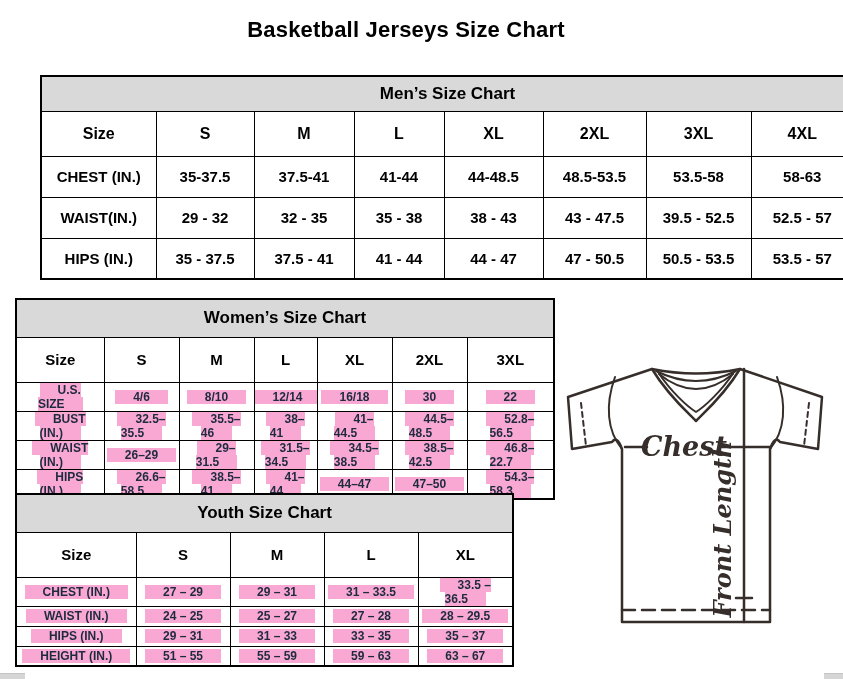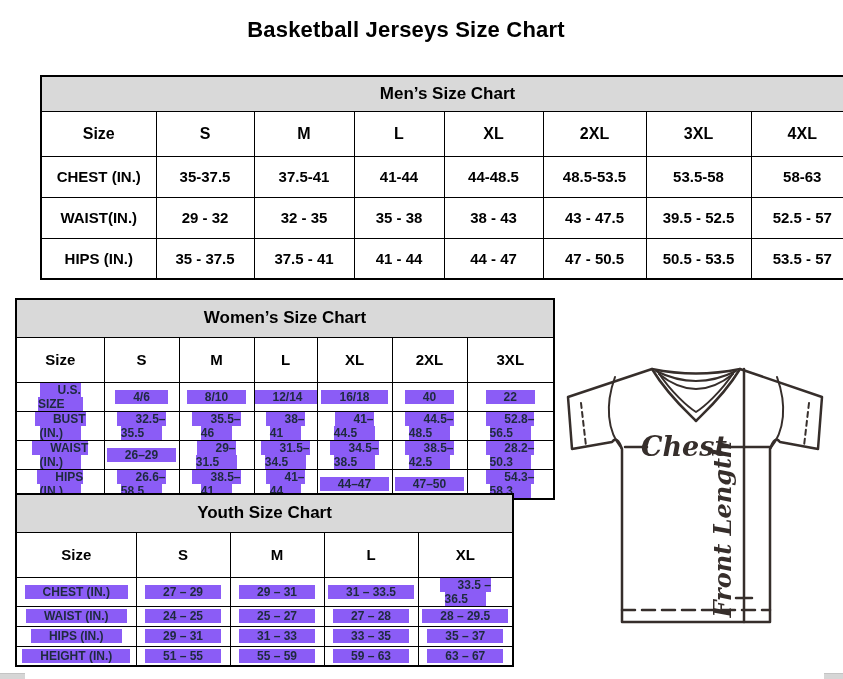--- a/index.html
+++ b/index.html
@@ -13,21 +13,21 @@
                    padding:0;font-weight:bold;overflow:hidden;}
   .band{background:#d9d9d9;font-size:17px;}
   .t-mens .band-row{height:35px;} .t-womens .band-row,.t-youth .band-row{height:38px;padding-left:24px;}
   .t-mens .size-row{height:45px;} .t-womens .size-row,.t-youth .size-row{height:45px;}
   .t-mens .size-row th{font-size:16px;}
   .t-womens .size-row th,.t-youth .size-row th{font-size:15px;}
   .t-mens .data-row{height:41px;} .t-mens .data-row th,.t-mens .data-row td{font-size:15px;}
   .t-womens .data-row,.t-youth .data-row{height:20px;}
   .t-womens .data-row th,.t-womens .data-row td,
   .t-youth .data-row th,.t-youth .data-row td{font-size:12px;color:#1e2a3e;}
-  .hl{background:#8b5cf6;padding:0 18px;}
+  .hl{background:#f9a8d4;padding:0 18px;}
   #t-mens{left:15px;top:75px;width:813px;margin-left:25px;}
   #t-womens{left:15px;top:298px;width:538px;}
   #t-youth{left:15px;top:493px;width:497px;}
   #jersey{position:absolute;left:555px;top:360px;width:280px;height:270px;}
   .sb-btn{position:absolute;height:5px;background:#d6d6d6;border-top:1px solid #c4c4c4;}
   #sb-left{left:0;bottom:0;width:25px;}
   #sb-right{right:0;bottom:0;width:19px;}
 </style>
 </head>
 <body>
@@ -116,40 +116,40 @@
           <th>XL</th>
           <th>2XL</th>
           <th>3XL</th>
         </tr>
         <tr class="data-row">
           <th><span class="hl">U.S. SIZE</span></th>
           <td><span class="hl">4/6</span></td>
           <td><span class="hl">8/10</span></td>
           <td><span class="hl">12/14</span></td>
           <td><span class="hl">16/18</span></td>
-          <td><span class="hl">40</span></td>
+          <td><span class="hl">30</span></td>
           <td><span class="hl">22</span></td>
         </tr>
         <tr class="data-row">
           <th><span class="hl">BUST (IN.)</span></th>
           <td><span class="hl">32.5–35.5</span></td>
           <td><span class="hl">35.5–46</span></td>
           <td><span class="hl">38–41</span></td>
           <td><span class="hl">41–44.5</span></td>
           <td><span class="hl">44.5–48.5</span></td>
           <td><span class="hl">52.8–56.5</span></td>
         </tr>
         <tr class="data-row">
           <th><span class="hl">WAIST (IN.)</span></th>
           <td><span class="hl">26–29</span></td>
           <td><span class="hl">29–31.5</span></td>
           <td><span class="hl">31.5–34.5</span></td>
           <td><span class="hl">34.5–38.5</span></td>
           <td><span class="hl">38.5–42.5</span></td>
-          <td><span class="hl">28.2–50.3</span></td>
+          <td><span class="hl">46.8–22.7</span></td>
         </tr>
         <tr class="data-row">
           <th><span class="hl">HIPS (IN.)</span></th>
           <td><span class="hl">26.6–58.5</span></td>
           <td><span class="hl">38.5–41</span></td>
           <td><span class="hl">41–44</span></td>
           <td><span class="hl">44–47</span></td>
           <td><span class="hl">47–50</span></td>
           <td><span class="hl">54.3–58.3</span></td>
         </tr>

